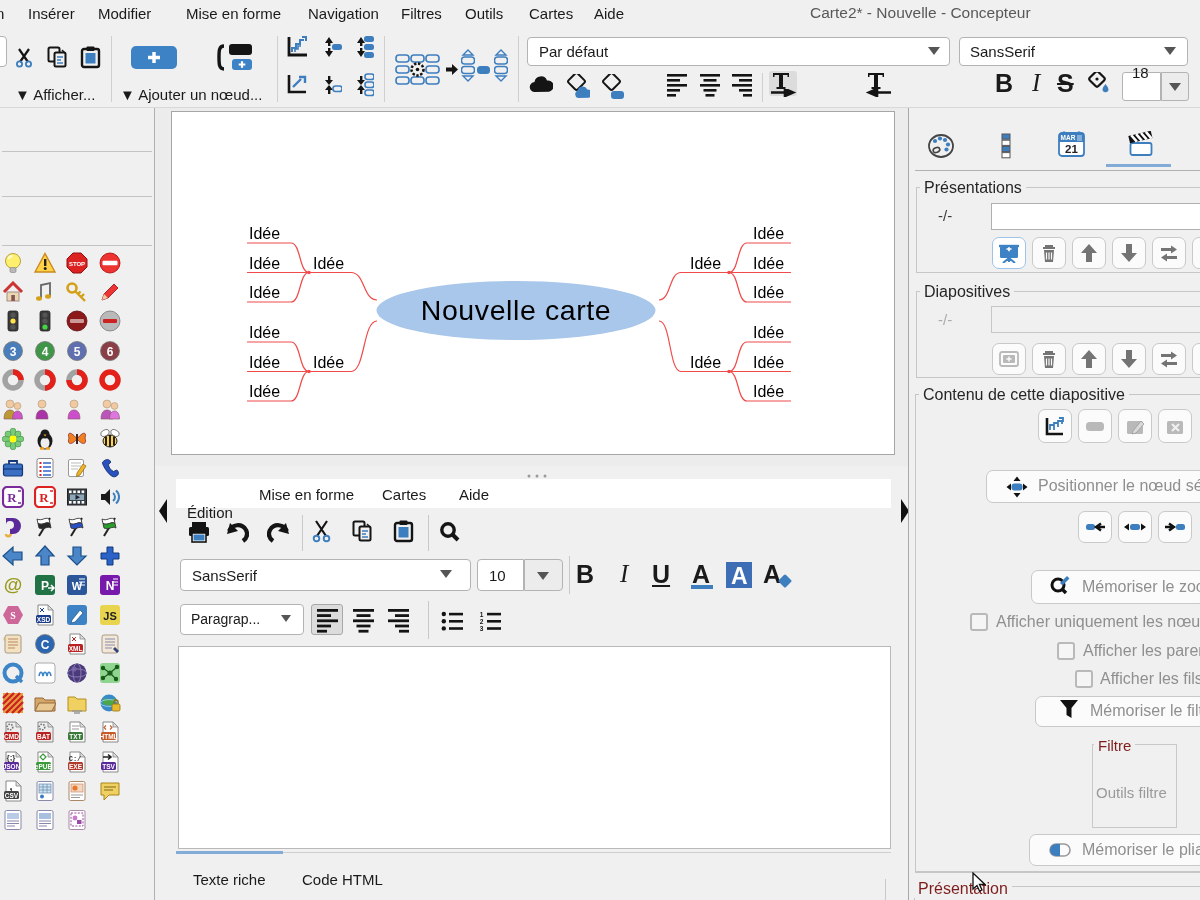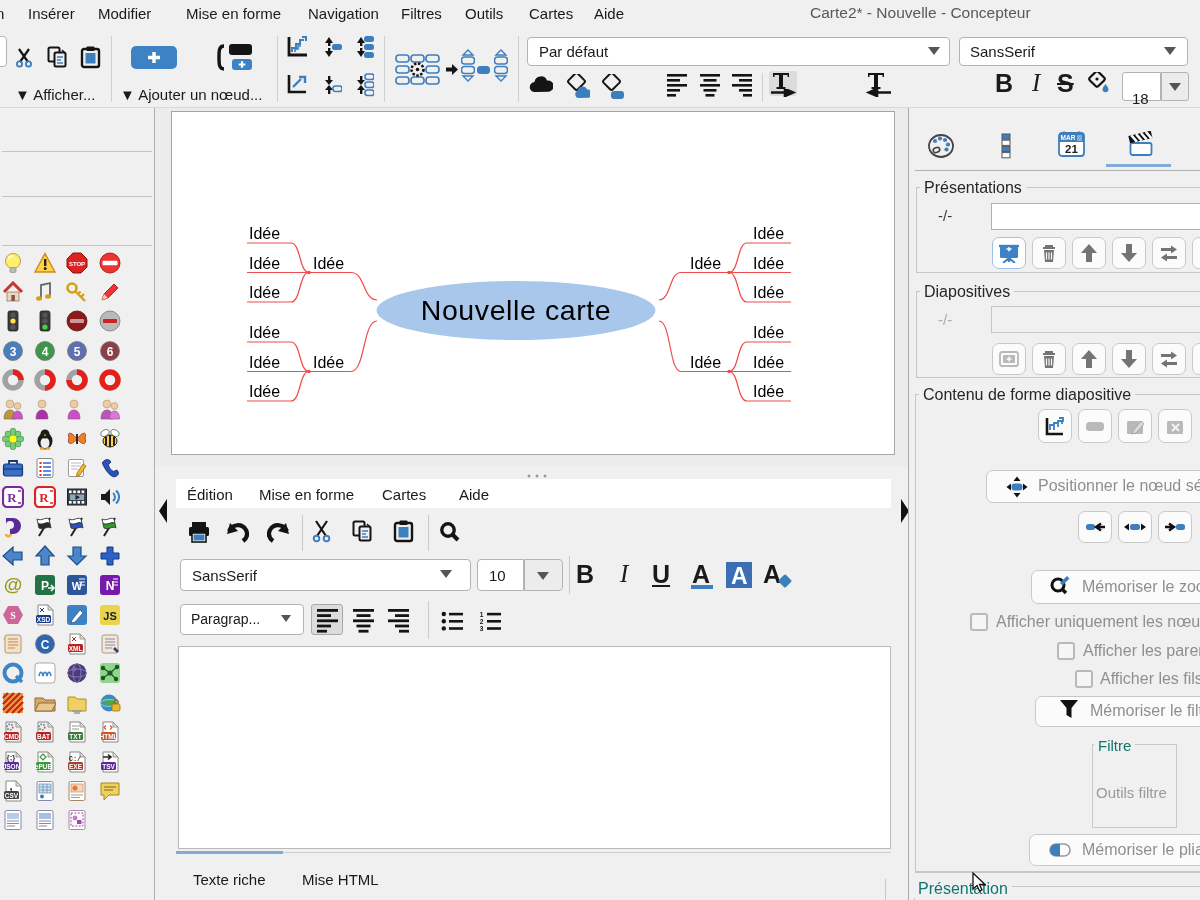--- a/index.html
+++ b/index.html
@@ -7,21 +7,21 @@
 .ab{position:absolute;}
 .txt{position:absolute;white-space:nowrap;color:#1a1a1a;font-size:15px;}
 .vsep{position:absolute;width:1px;background:#cfcfcf;}
 .hsep{position:absolute;height:1px;background:#c3c3c3;}
 .combo{position:absolute;background:#fff;border:1px solid #b3b3b3;border-radius:4px;}
 .carat{position:absolute;width:0;height:0;border-left:6px solid transparent;border-right:6px solid transparent;border-top:8px solid #555;}
 .rb{position:absolute;background:#fbfbfb;border:1px solid #c9c9c9;border-radius:7px;}
 .rbtxt{position:absolute;white-space:nowrap;color:#8f8f8f;font-size:16px;}
 .cb{position:absolute;width:18px;height:18px;background:#f5f5f5;border:2px solid #b9b9b9;border-radius:3px;}
 .cbtxt{position:absolute;white-space:nowrap;color:#8f8f8f;font-size:16px;}
-.fslabel{position:absolute;white-space:nowrap;color:#0f766e;font-size:16px;background:#f0f0f0;padding:0 4px;}
+.fslabel{position:absolute;white-space:nowrap;color:#7f1d1d;font-size:16px;background:#f0f0f0;padding:0 4px;}
 </style></head>
 <body>
 <div class="hsep" style="left:0;top:107px;width:1200px;background:#d8d8d8"></div>
 <div class="txt" style="left:-4px;top:5px">n</div>
 <div class="txt" style="left:28px;top:5px">Insérer</div>
 <div class="txt" style="left:98px;top:5px">Modifier</div>
 <div class="txt" style="left:186px;top:5px">Mise en forme</div>
 <div class="txt" style="left:308px;top:5px">Navigation</div>
 <div class="txt" style="left:401px;top:5px">Filtres</div>
 <div class="txt" style="left:465px;top:5px">Outils</div>
@@ -188,21 +188,21 @@
 <div class="carat" style="left:1164px;top:47px"></div>
 <div class="txt" style="left:995px;top:69px;font-size:25px;font-weight:bold">B</div>
 <div class="txt" style="left:1032px;top:69px;font-size:25px;font-style:italic;font-family:'Liberation Serif',serif">I</div>
 <div class="txt" style="left:1057px;top:69px;font-size:25px;font-weight:bold;text-decoration:line-through">S</div>
 <svg class="ab" style="left:1086px;top:72px" width="24" height="22" viewBox="0 0 24 22">
     <rect x="5" y="1" width="12" height="12" rx="2" transform="rotate(45 11 7)" fill="none" stroke="#141414" stroke-width="2.2"></rect>
     <circle cx="11" cy="7" r="1.6" fill="#141414"></circle>
     <path d="M19.5 12 c2.6 3.2 3.6 5.2 2.6 7 a3.3 3.3 0 0 1 -5.2 0 c-1 -1.8 0 -3.8 2.6 -7z" fill="#3d7ebf"></path>
   </svg>
 <div class="ab" style="left:1122px;top:72px;width:39px;height:29px;background:#fff;border:1px solid #b3b3b3;border-radius:3px 0 0 3px"></div>
-<div class="txt" style="left:1132px;top:90px">18</div>
+<div class="txt" style="left:1132px;top:64px">18</div>
 <div class="ab" style="left:1161px;top:72px;width:28px;height:29px;background:#ececec;border:1px solid #b3b3b3;border-radius:0 3px 3px 0"></div>
 <div class="carat" style="left:1169px;top:83px"></div>
 <div class="ab" style="left:0;top:108px;width:155px;height:792px;background:#f0f0f0;border-right:1px solid #b0b0b0"></div>
 <div class="hsep" style="left:2px;top:151px;width:150px"></div>
 <div class="hsep" style="left:2px;top:196px;width:150px"></div>
 <div class="hsep" style="left:2px;top:245px;width:150px"></div>
 <div class="ab" style="left:1.5px;top:251.5px;width:22px;height:22px"><svg width="22" height="22" viewBox="0 0 22 22">
       <circle cx="11" cy="9" r="7.5" fill="#ffef6e" stroke="#b9a23a" stroke-width="1"></circle>
       <rect x="8" y="15.5" width="6" height="5" rx="1.5" fill="#b9b9b9" stroke="#888" stroke-width="0.7"></rect>
       <path d="M6.5 7 a4.5 4.5 0 0 1 4 -3" stroke="#fffdd8" stroke-width="1.8" fill="none"></path>
@@ -684,21 +684,21 @@
       <circle cx="11" cy="2" r="1.5" fill="#9a9a9a"></circle>
       <circle cx="19" cy="2" r="1.5" fill="#9a9a9a"></circle>
     </svg></div>
 <svg class="ab" style="left:159px;top:499px" width="8" height="24" viewBox="0 0 8 24">
     <path d="M8 0 L0 12 L8 24 z" fill="#111"></path>
   </svg>
 <svg class="ab" style="left:901px;top:499px" width="8" height="24" viewBox="0 0 8 24">
     <path d="M0 0 L8 12 L0 24 z" fill="#111"></path>
   </svg>
 <div class="ab" style="left:176px;top:479px;width:715px;height:29px;background:#fff"></div>
-<div class="txt" style="left:187px;top:486px">Édition</div>
+<div class="txt" style="left:187px;top:504px">Édition</div>
 <div class="txt" style="left:259px;top:486px">Mise en forme</div>
 <div class="txt" style="left:382px;top:486px">Cartes</div>
 <div class="txt" style="left:459px;top:486px">Aide</div>
 <svg class="ab" style="left:188px;top:521px" width="22" height="22" viewBox="0 0 22 22">
     <rect x="4" y="1" width="14" height="5" fill="#141414"></rect>
     <rect x="1" y="6" width="20" height="9" rx="1.5" fill="#141414"></rect>
     <rect x="4" y="12" width="14" height="9" fill="#fff" stroke="#141414" stroke-width="1.6"></rect>
     <rect x="5.5" y="13.5" width="11" height="6" fill="#3d7ebf"></rect>
   </svg>
 <svg class="ab" style="left:226px;top:521px" width="23" height="22" viewBox="0 0 23 22">
@@ -791,21 +791,21 @@
     <rect x="8" y="1.8" width="14" height="2.6" fill="#141414"></rect>
     <text x="2.6" y="13.2" font-size="6.5" font-weight="bold" fill="#141414" text-anchor="middle" font-family="Liberation Sans">2</text>
     <rect x="8" y="9.0" width="14" height="2.6" fill="#141414"></rect>
     <text x="2.6" y="20.4" font-size="6.5" font-weight="bold" fill="#141414" text-anchor="middle" font-family="Liberation Sans">3</text>
     <rect x="8" y="16.2" width="14" height="2.6" fill="#141414"></rect>
   </svg>
 <div class="ab" style="left:178px;top:646px;width:713px;height:203px;background:#fff;border:1px solid #b9b9b9"></div>
 <div class="ab" style="left:283px;top:852px;width:608px;height:1px;background:#cfcfcf"></div>
 <div class="ab" style="left:176px;top:851px;width:107px;height:3px;background:#82abd8"></div>
 <div class="txt" style="left:193px;top:871px">Texte riche</div>
-<div class="txt" style="left:302px;top:871px">Mise HTML</div>
+<div class="txt" style="left:302px;top:871px">Code HTML</div>
 <div class="vsep" style="left:885px;top:879px;height:21px;background:#c9c9c9"></div>
 <div class="ab" style="left:908px;top:108px;width:292px;height:792px;background:#f0f0f0;border-left:1px solid #a8a8a8"></div>
 <svg class="ab" style="left:928px;top:133px" width="26" height="26" viewBox="0 0 26 26">
     <ellipse cx="13" cy="13" rx="12" ry="11" fill="none" stroke="#444" stroke-width="1.8"></ellipse>
     <ellipse cx="8.5" cy="17" rx="3.4" ry="2.4" fill="none" stroke="#444" stroke-width="1.6" transform="rotate(-20 8.5 17)"></ellipse>
     <circle cx="7" cy="8" r="2.1" fill="#3d7ebf"></circle>
     <circle cx="12" cy="5.5" r="2.1" fill="#3d7ebf"></circle>
     <circle cx="17" cy="7" r="2.1" fill="#3d7ebf"></circle>
     <circle cx="20" cy="11.5" r="2.1" fill="#3d7ebf"></circle>
     <circle cx="18.5" cy="16.5" r="2.1" fill="#3d7ebf"></circle>
@@ -892,21 +892,21 @@
   </svg>
 <div class="rb" style="left:1152px;top:343px;width:34px;height:32px;background:#fbfbfb;border-color:#c9c9c9"></div>
 <svg class="ab" style="left:1161.0px;top:350.5px" width="16" height="17" viewBox="0 0 16 17">
     <path d="M0 4.5 h11" stroke="#747474" stroke-width="3" fill="none"></path>
     <path d="M10 0.5 l6 4 -6 4z" fill="#747474"></path>
     <path d="M16 12.5 h-11" stroke="#747474" stroke-width="3" fill="none"></path>
     <path d="M6 8.5 l-6 4 6 4z" fill="#747474"></path>
   </svg>
 <div class="rb" style="left:1192px;top:343px;width:34px;height:32px;background:#fbfbfb;border-color:#c9c9c9"></div>
 <div class="ab" style="left:915px;top:394px;width:291px;height:478px;border:1px solid #c6c6c6;border-right:none"></div>
-<div class="fslabel" style="left:919px;top:386px;color:#262626">Contenu de forme diapositive</div>
+<div class="fslabel" style="left:919px;top:386px;color:#262626">Contenu de cette diapositive</div>
 <div class="rb" style="left:1038px;top:409px;width:34px;height:34px;background:#fbfbfb;border-color:#c9c9c9"></div>
 <svg class="ab" style="left:1045.0px;top:416.5px" width="20" height="19" viewBox="0 0 20 19">
     <path d="M2 1 v16 h16" stroke="#141414" stroke-width="2.6" fill="none"></path>
     <path d="M5 13 v-5 h4 v5 M9 10 v-4 h4 v4 M13 7 v-3 h4 v3" stroke="#3d7ebf" stroke-width="1.8" fill="none"></path>
     <path d="M14 1 h4 v4" stroke="#3d7ebf" stroke-width="1.8" fill="none"></path>
   </svg>
 <div class="rb" style="left:1078px;top:409px;width:34px;height:34px;background:#fbfbfb;border-color:#c9c9c9"></div>
 <svg class="ab" style="left:1085.0px;top:420.5px" width="20" height="11" viewBox="0 0 20 11">
     <rect x="1" y="1" width="18" height="9" rx="3.5" fill="#b9b9b9"></rect>
   </svg>

